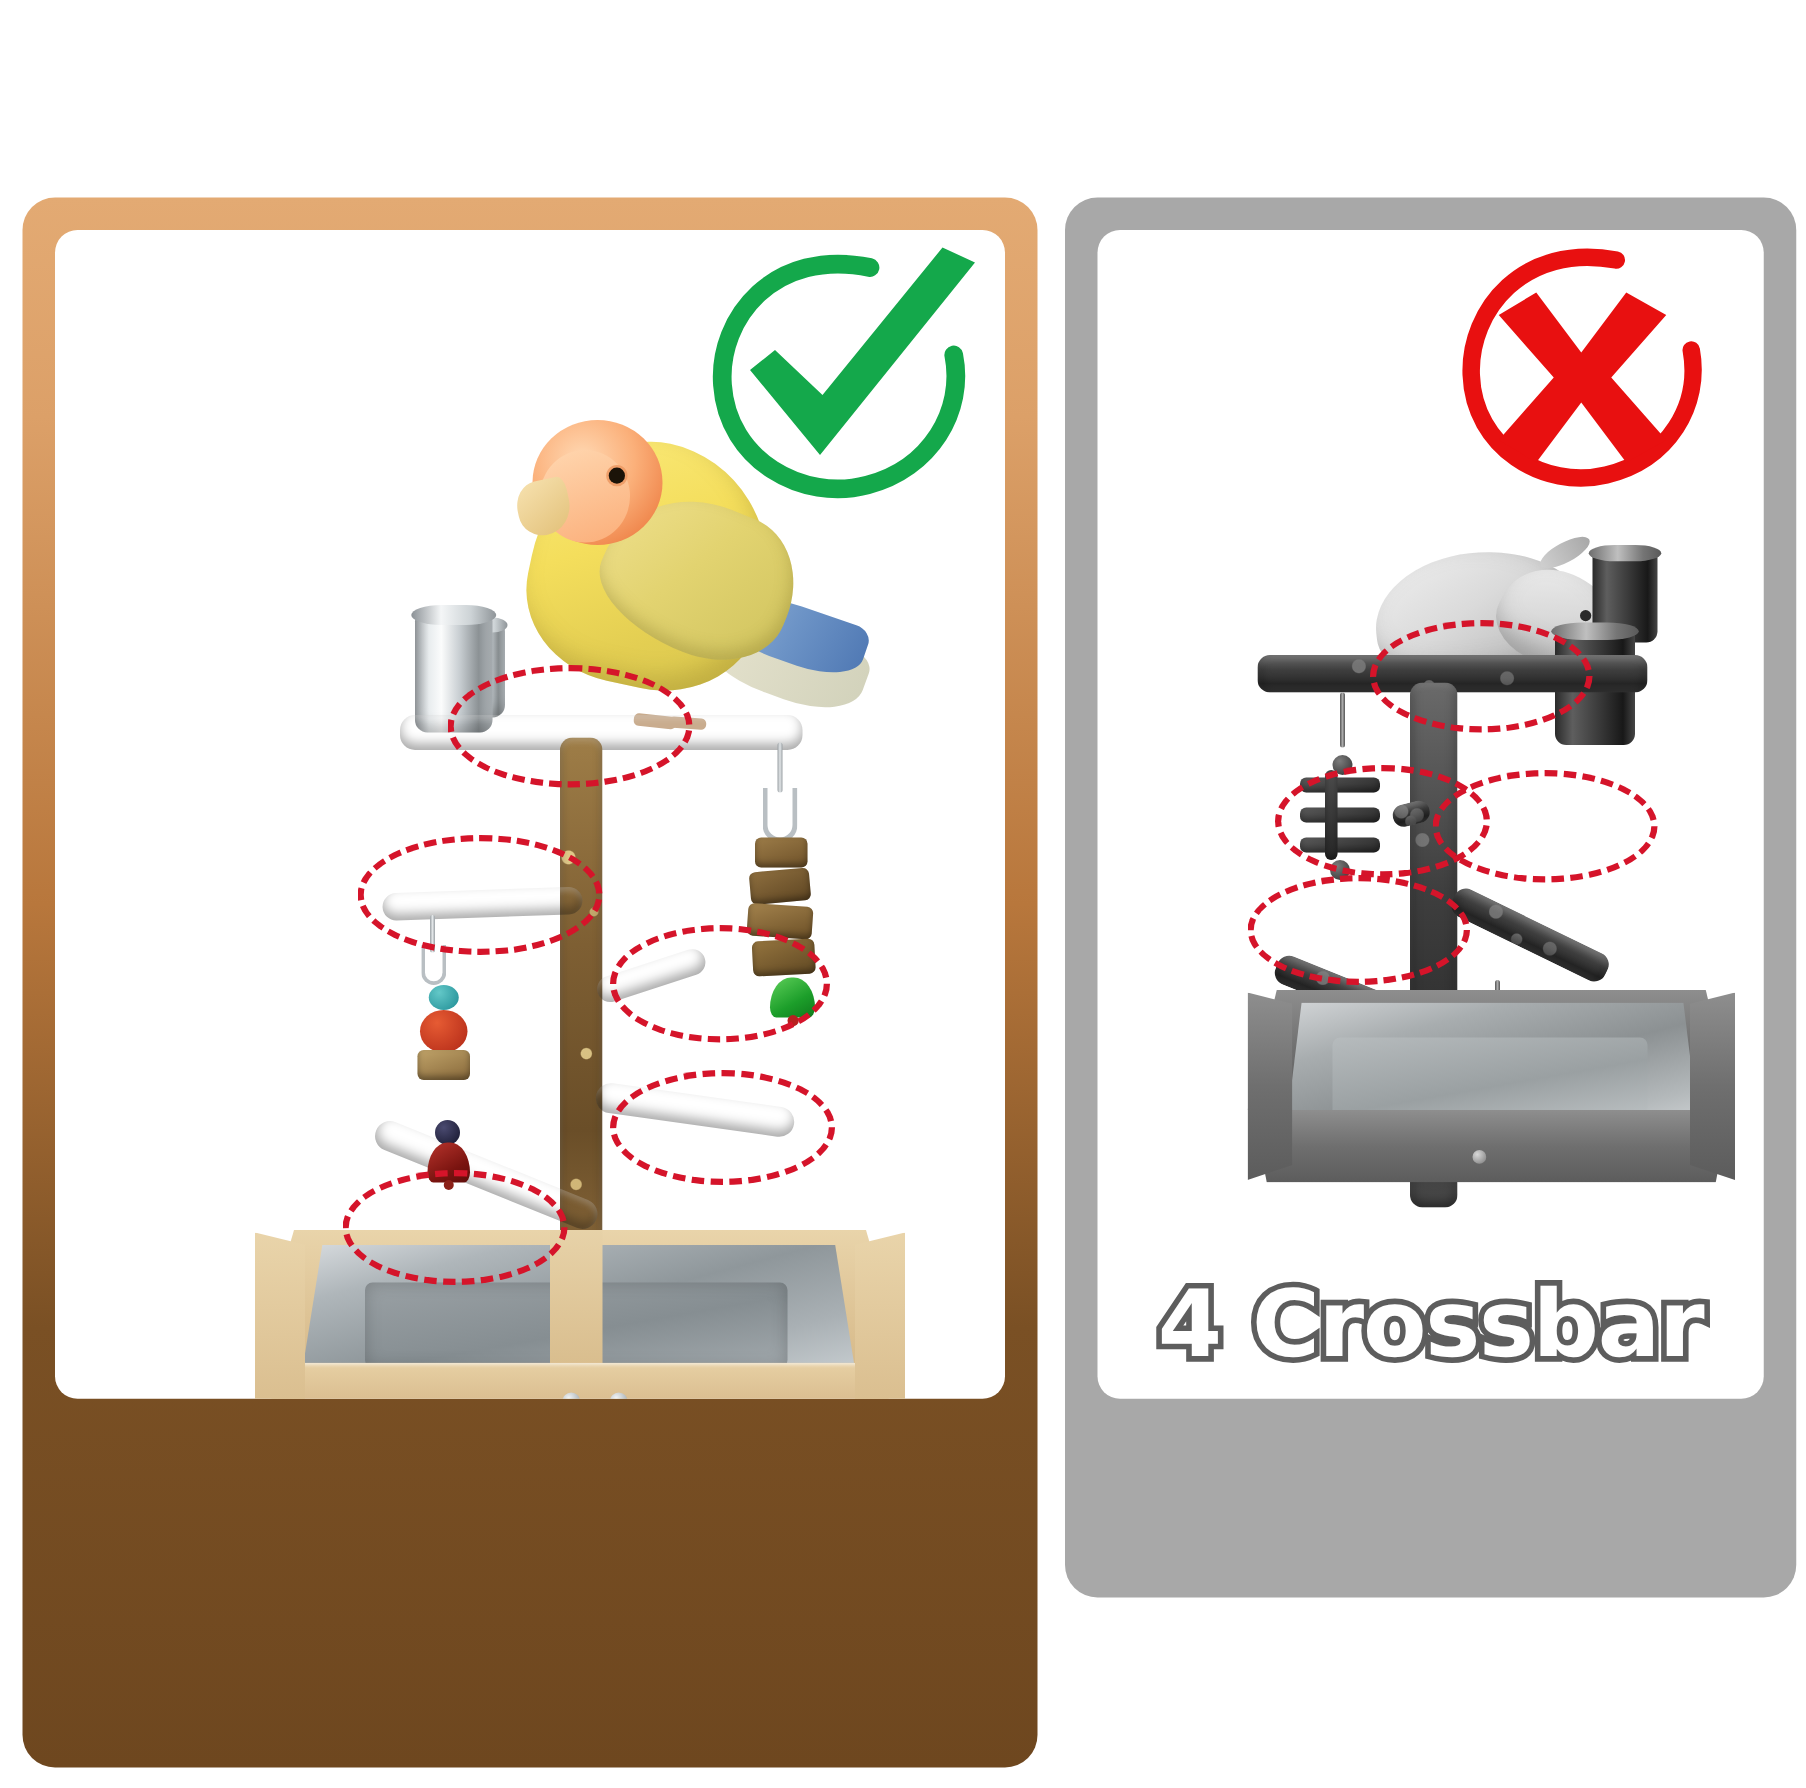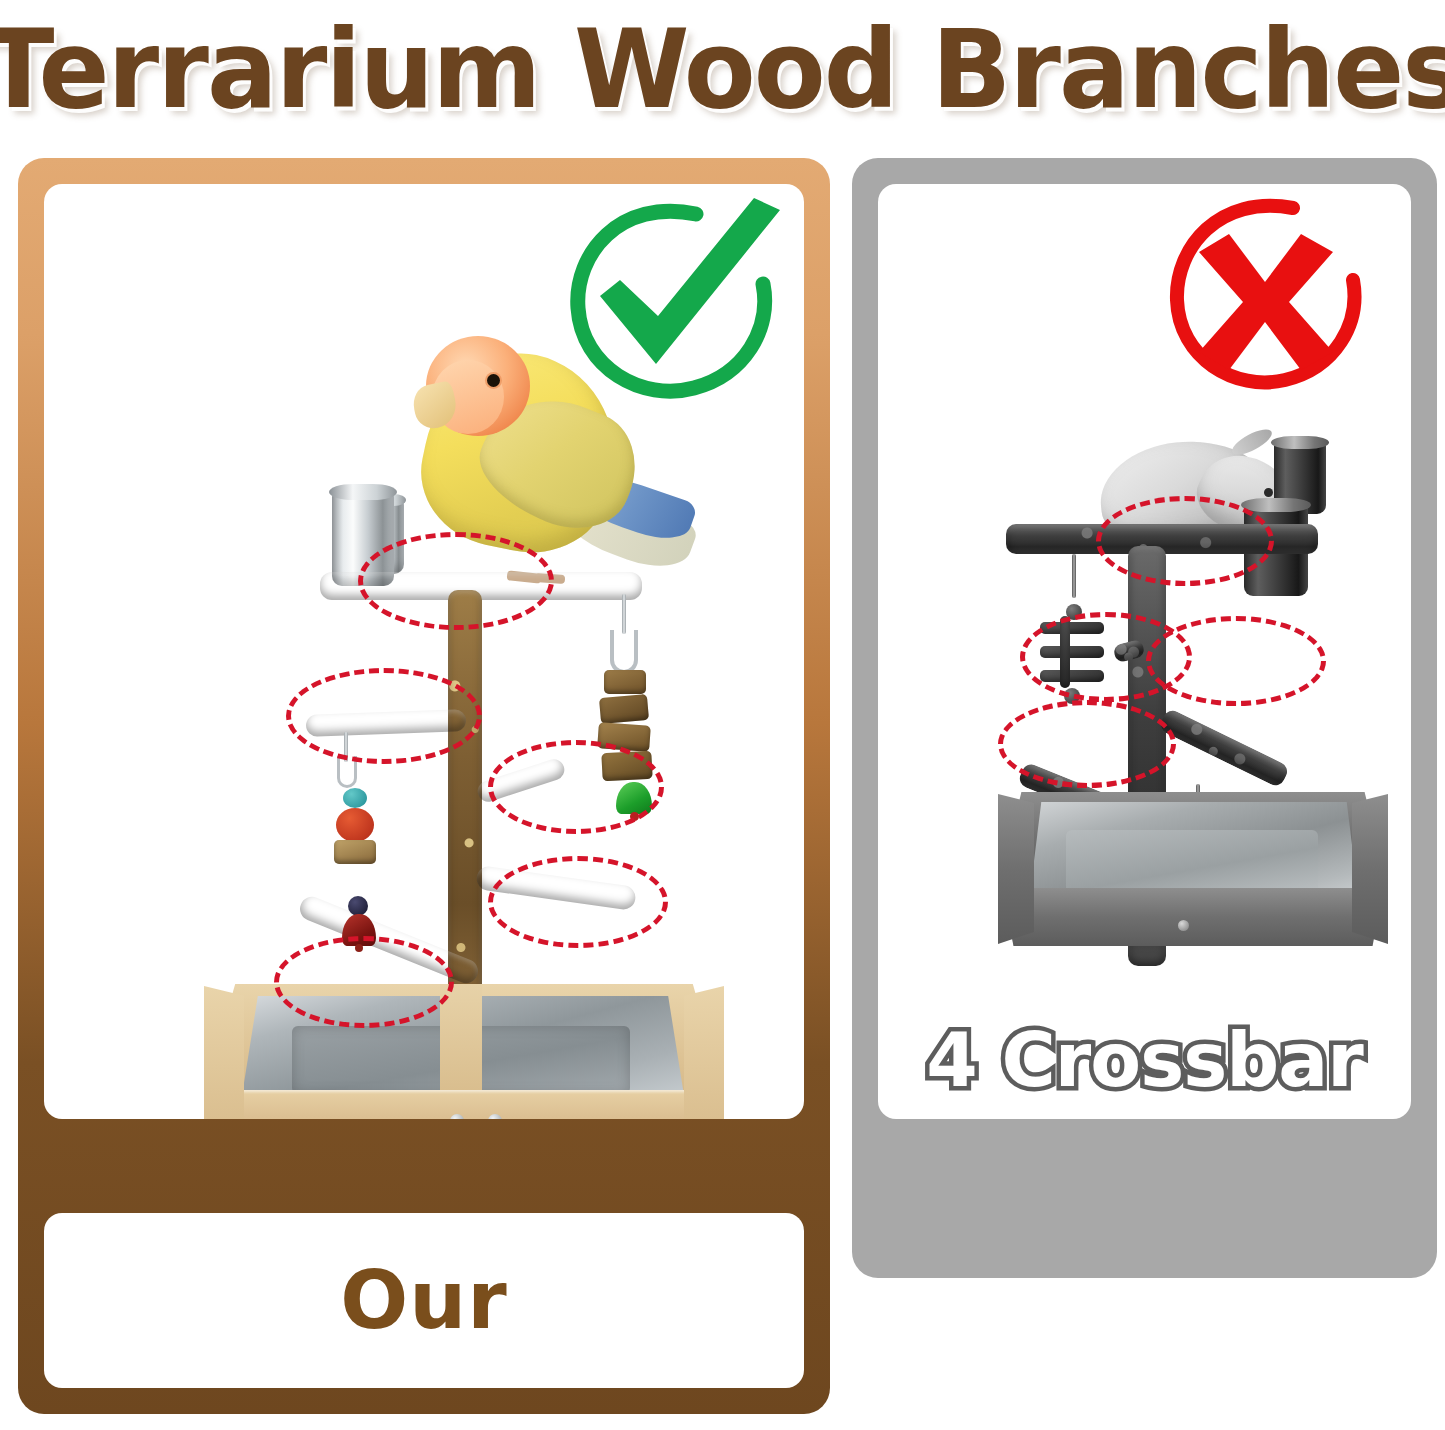--- a/index.html
+++ b/index.html
@@ -245,23 +245,20 @@
   }
   .gtray-steel {
     background: linear-gradient(165deg,#D2D5D7 0%,#A8ADAF 25%,#8C9193 52%,#B4B9BB 80%,#D8DBDD 100%);
   }
 </style>
 </head>
 <body>
 
 <div id="page">
 
-  <div class="title-wrap">
-    <div class="title">Terrarium Wood Branches</div>
-  </div>
 
   <div class="panel left">
 
     <div class="card main">
 
       <div class="badge check">
         <svg viewBox="0 0 230 220" width="230" height="220">
           <path d="M138 22 C62 6 16 62 20 116 C24 176 84 210 136 196 C186 183 214 137 205 92" fill="none" stroke="#14A84B" stroke-width="15" stroke-linecap="round"></path>
           <path d="M42 104 L98 172 L222 18 L196 6 L100 124 L62 88 Z" fill="#14A84B"></path>
         </svg>
@@ -330,23 +327,20 @@
         <div class="ellipse" style="left:242px;top:484px;width:196px;height:96px;"></div>
         <div class="ellipse" style="left:444px;top:556px;width:176px;height:94px;"></div>
         <div class="ellipse" style="left:444px;top:672px;width:180px;height:92px;"></div>
         <div class="ellipse" style="left:230px;top:752px;width:180px;height:92px;"></div>
       </div>
 
     </div>
 
     <div class="spacer"></div>
 
-    <div class="card foot">
-      <div class="foot-label our">Our</div>
-    </div>
   </div>
 
   <div class="panel right">
 
     <div class="card main">
 
       <div class="badge cross">
         <svg viewBox="0 0 208 208" width="208" height="208">
           <path d="M132 14 C58 0 14 54 16 106 C18 164 74 198 124 186 C174 174 200 130 192 86" fill="none" stroke="#E81010" stroke-width="14" stroke-linecap="round"></path>
           <path d="M68 40 L104 88 L140 40 L172 58 L128 108 L172 158 L140 176 L104 128 L68 176 L38 158 L82 108 L38 58 Z" fill="#E81010"></path>

